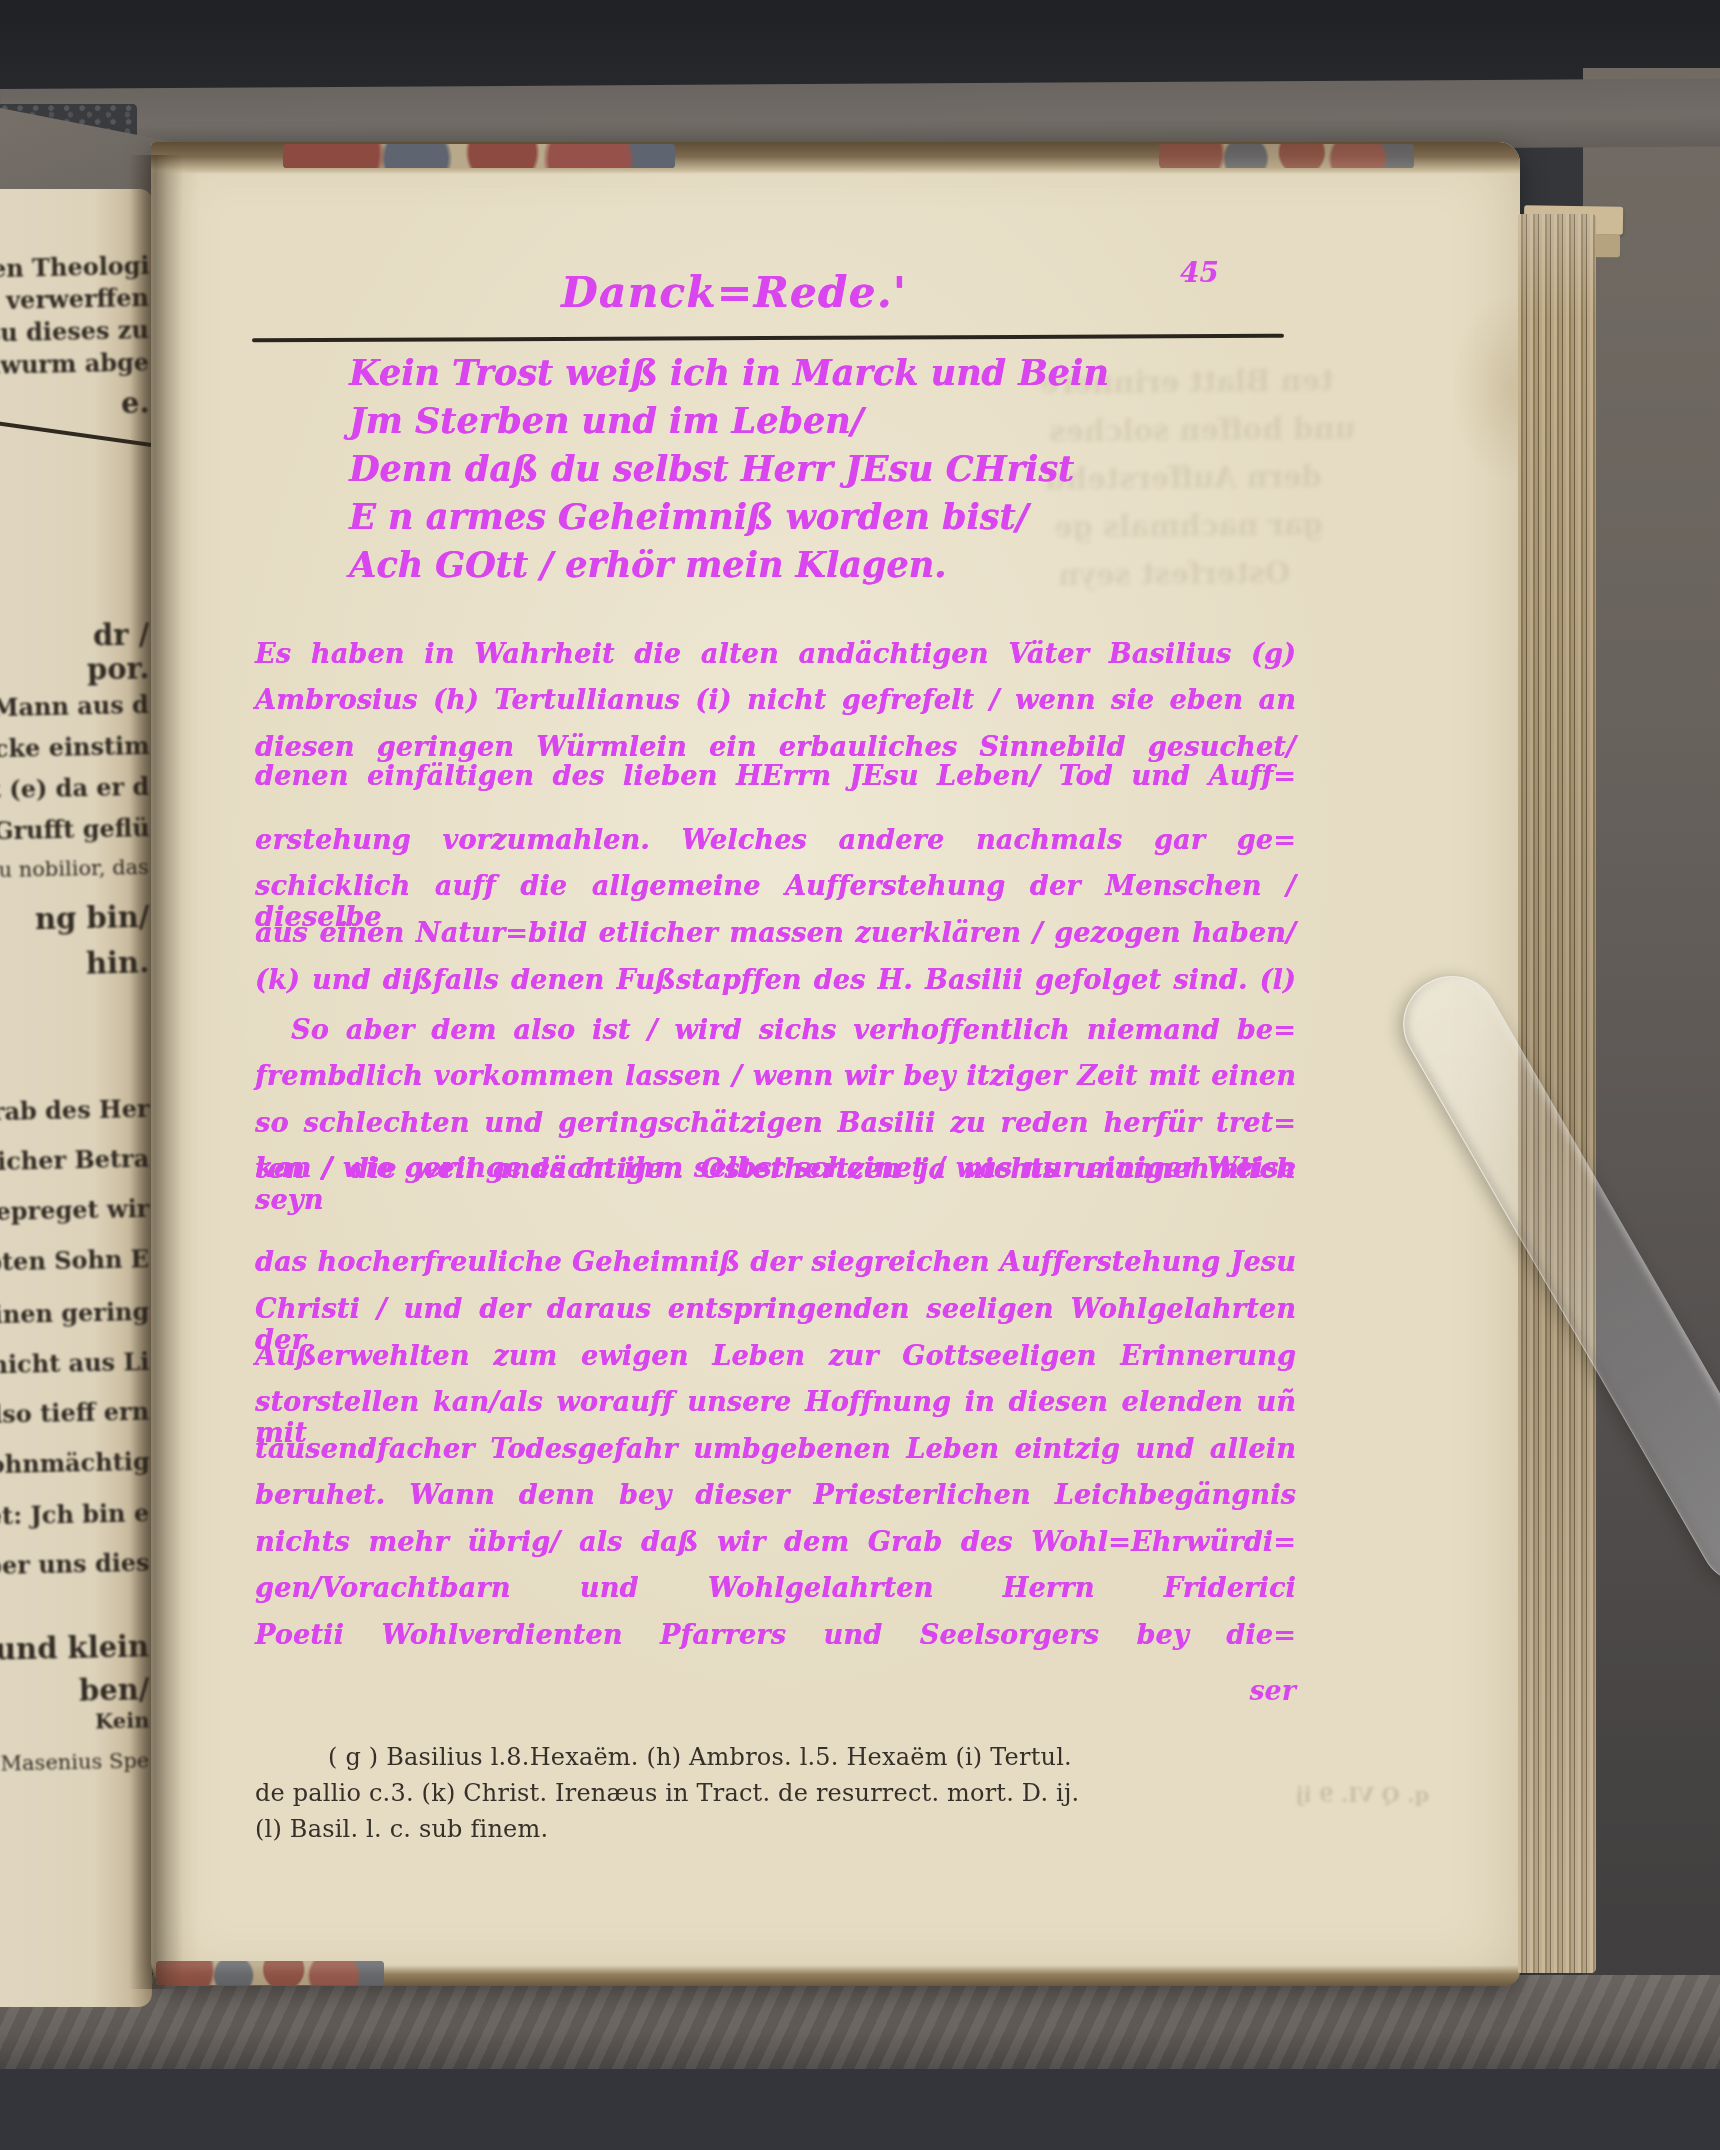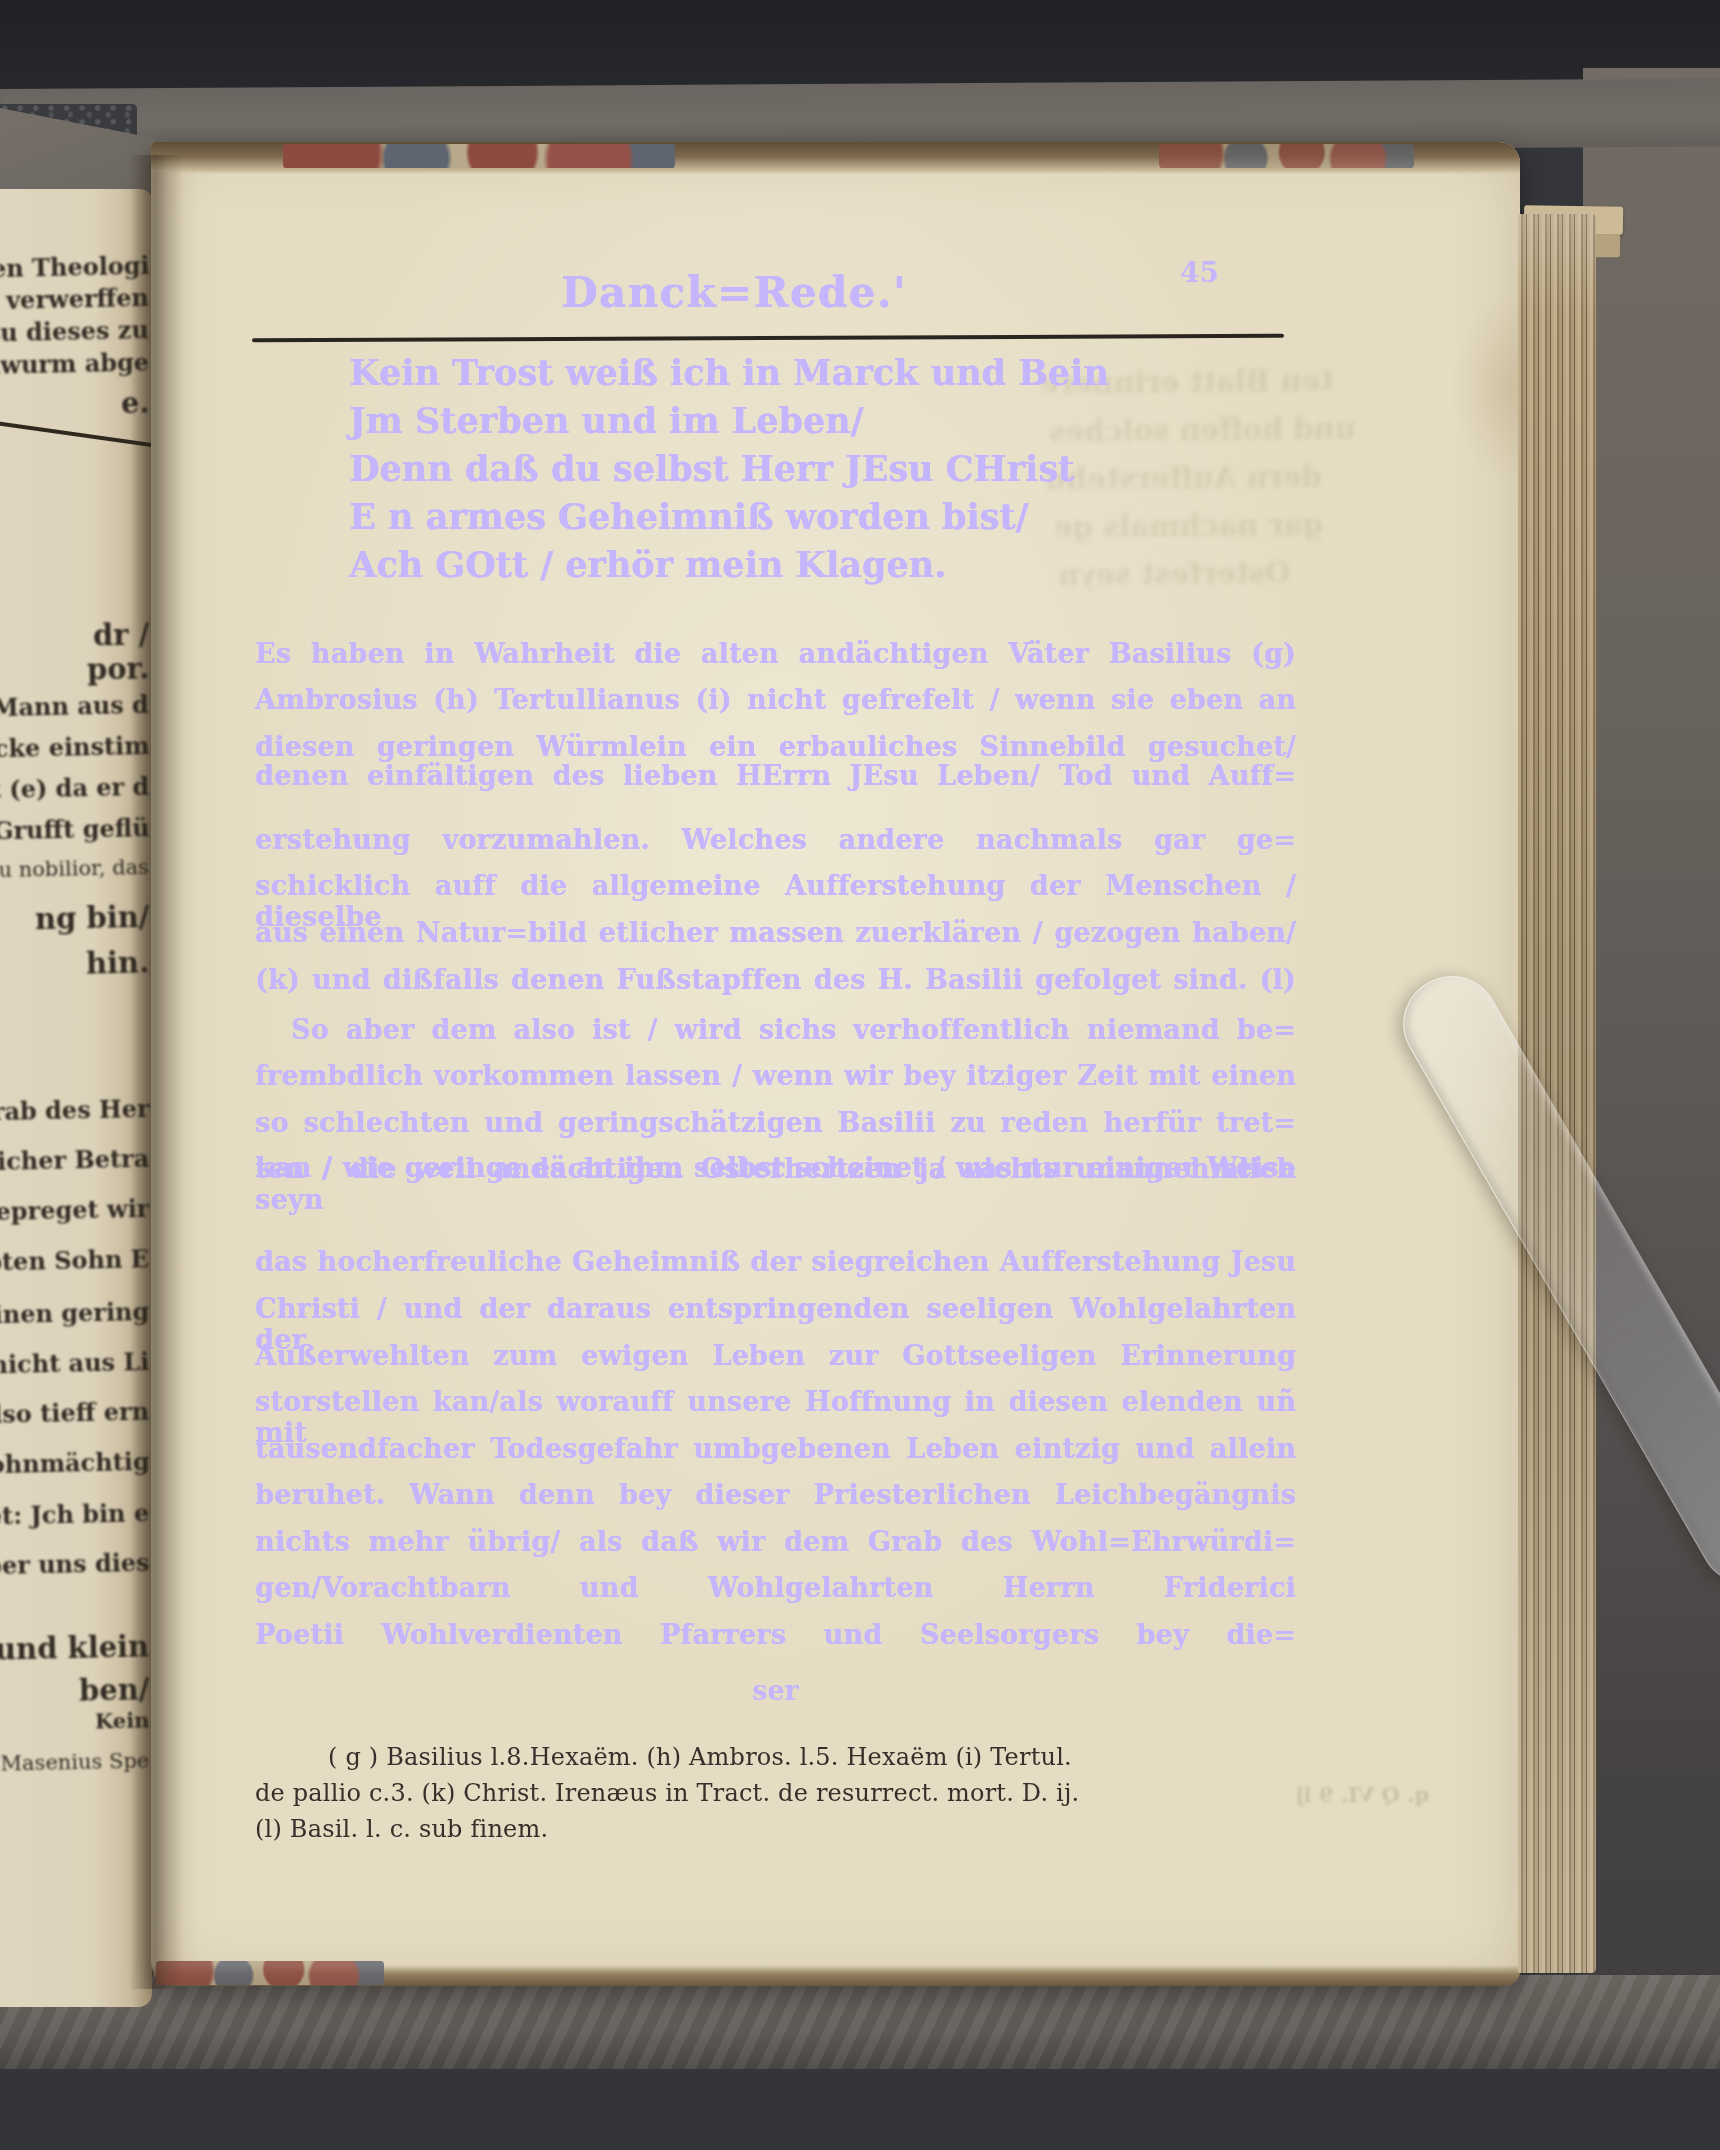--- a/index.html
+++ b/index.html
@@ -65,30 +65,30 @@
     background:radial-gradient(ellipse, rgba(150,120,70,0.18), rgba(150,120,70,0) 70%);}
   
   .stack{left:1518px;top:214px;width:78px;height:1759px;z-index:7;
     background:
       linear-gradient(180deg, rgba(255,255,255,0.18) 0%, rgba(255,255,255,0) 6%, rgba(0,0,0,0.10) 50%, rgba(255,255,255,0.10) 96%),
       repeating-linear-gradient(90deg,#c3b08d 0 3.2px,#8e7b5a 3.2px 5px,#ad9976 5px 7.8px,#705f45 7.8px 8.7px,#b8a583 8.7px 12px);
     border-radius:1.8px 4.6px 4.6px 1.8px;}
   .stack-corner1{left:1524px;top:206px;width:99px;height:28px;z-index:7;background:#cdbb97;border-radius:2.7px;transform:rotate(0.8deg);box-shadow:0 1.8px 3.6px rgba(0,0,0,0.25);}
   .stack-corner2{left:1531px;top:234px;width:89px;height:23px;z-index:7;background:#b5a27e;border-radius:2.7px;transform:rotate(0.4deg);}
   
-  .ink{color:#c4b5fd;}
+  .ink{color:#d946ef;font-style:italic;}
   .header-title{left:255px;top:268px;width:958px;text-align:center;z-index:6;
     font-size:42px;font-weight:bold;letter-spacing:1.4px;text-shadow:0.5px 0 0 currentColor;}
   .page-number{left:1180px;top:256px;width:91px;z-index:6;font-size:28px;font-weight:bold;}
   .header-rule{left:252px;top:336px;width:1032px;height:4.1px;background:#2b251f;border-radius:2.3px;z-index:6;transform:rotate(-0.25deg);}
   .poem-line{left:349px;width:958px;z-index:6;font-size:35px;font-weight:bold;white-space:nowrap;
     letter-spacing:0px;text-shadow:0.5px 0 0 currentColor;}
   .body-line{left:255px;width:1041px;z-index:6;font-size:27px;font-weight:bold;
     text-align:justify;text-align-last:justify;letter-spacing:0.2px;text-shadow:0.3px 0 0 currentColor;}
-  .catchword{left:255px;width:1041px;z-index:6;font-size:27px;font-weight:bold;text-align:center;}
+  .catchword{left:255px;width:1041px;z-index:6;font-size:27px;font-weight:bold;text-align:right;}
   .foot-line{left:255px;width:1049px;z-index:6;font-size:24px;font-weight:normal;color:#37302a;
     text-align:left;letter-spacing:0.2px;}
   .indent1{text-indent:36px;}
   .indent2{text-indent:73px;}
   
   .ghost{z-index:5;color:#897a5e;font-weight:bold;white-space:nowrap;
     transform:scaleX(-1) rotate(0.6deg);filter:blur(2.3px);opacity:0.16;font-size:29px;}
   .ghost-small{z-index:6;color:#7d6f55;font-weight:bold;transform:scaleX(-1);filter:blur(1.4px);opacity:0.25;font-size:21px;}
   
   .plastic{left:1405px;top:976px;width:684px;height:94px;z-index:10;

